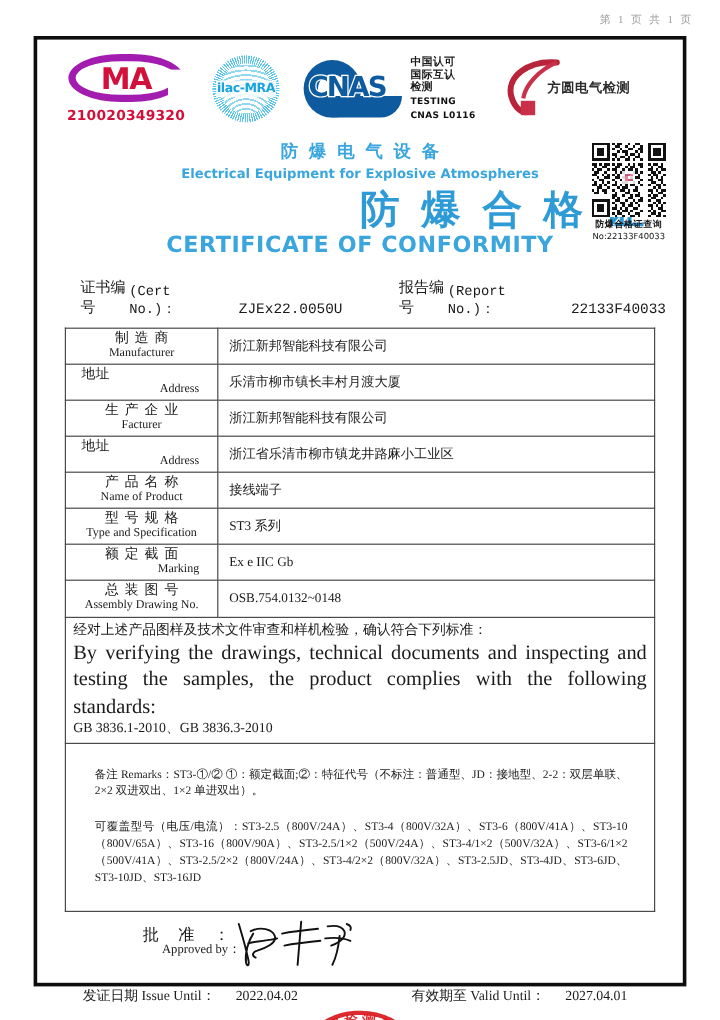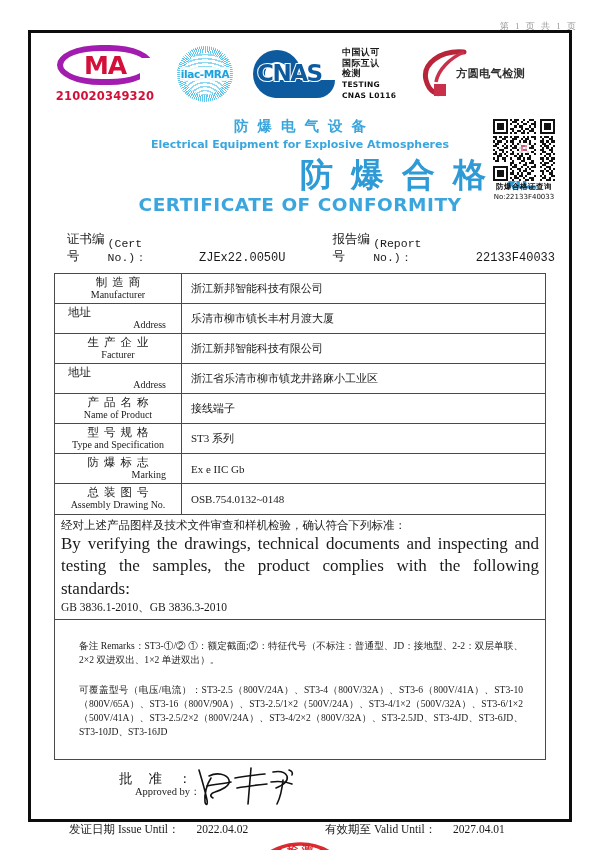--- a/index.html
+++ b/index.html
@@ -12,21 +12,21 @@
     height: 850px;
     font-family: "Liberation Serif", "DejaVu Serif", serif;
     color: #1a1a1a;
     position: relative;
     overflow: hidden;
   }
 
   
   .page-header {
     position: absolute;
-    top: 20px;
+    top: 10px;
     right: 22px;
     font-size: 9px;
     color: #9a9a9a;
     letter-spacing: 2px;
     font-family: "Liberation Serif", serif;
   }
 
   
   .frame {
     position: absolute;
@@ -310,21 +310,21 @@
     position:absolute; left:148px; top:2px;
     width:110px; height:46px;
   }
 
   .dates {
     position:relative;
     height: 24px;
     font-size:11.5px;
   }
   .d-issue { position:absolute; left:24px; top:0; }
-  .d-valid { position:absolute; left:280px; top:0; }
+  .d-valid { position:absolute; left:298px; top:0; }
   .d-val {
     font-family:"Liberation Serif", serif;
     margin-left:14px;
   }
 
   
   .orgwrap { position:relative; height:84px; margin-top:4px; }
   .org {
     text-align:center;
     font-family:"DejaVu Sans", sans-serif;
@@ -677,21 +677,21 @@
       </tr>
       <tr>
         <td class="lab">
           <span class="lab-cn">型号规格</span>
           <span class="lab-en">Type and Specification</span>
         </td>
         <td class="val en">ST3 系列</td>
       </tr>
       <tr>
         <td class="lab">
-          <span class="lab-cn">防爆标志</span>
+          <span class="lab-cn">额定截面</span>
           <span class="lab-en right">Marking</span>
         </td>
         <td class="val en">Ex e IIC Gb</td>
       </tr>
       <tr>
         <td class="lab">
           <span class="lab-cn">总装图号</span>
           <span class="lab-en">Assembly Drawing No.</span>
         </td>
         <td class="val en">OSB.754.0132~0148</td>

